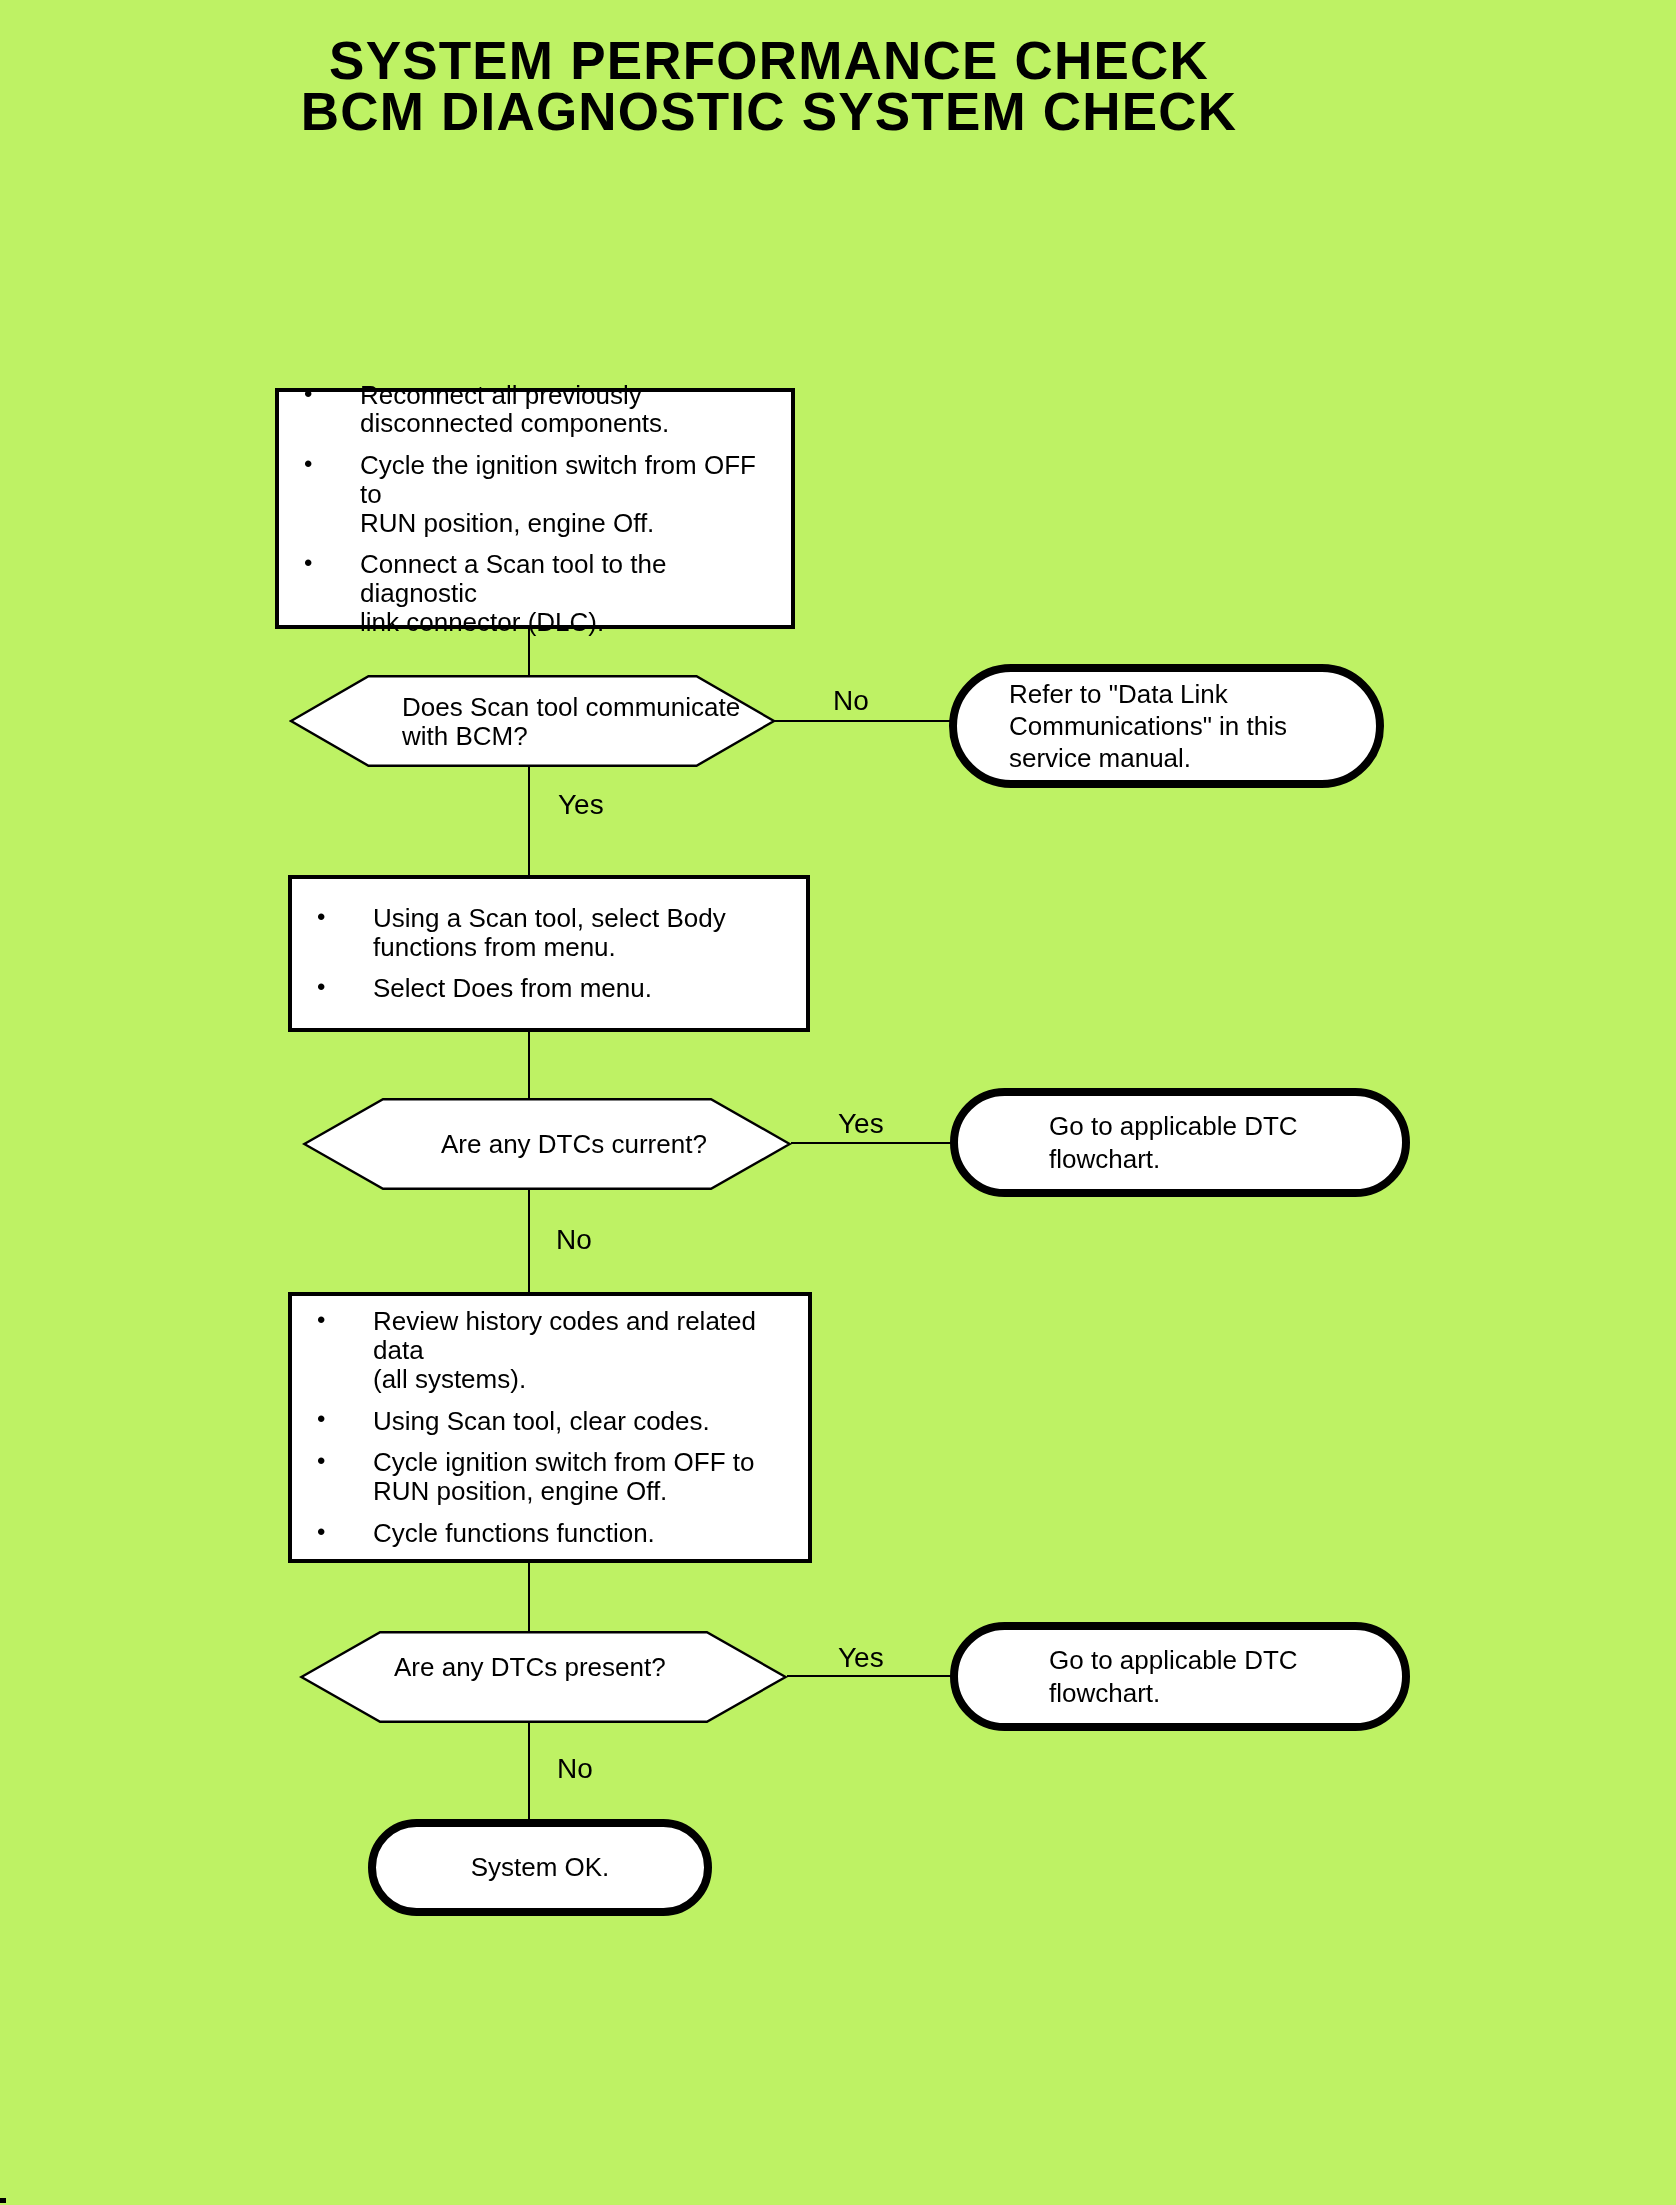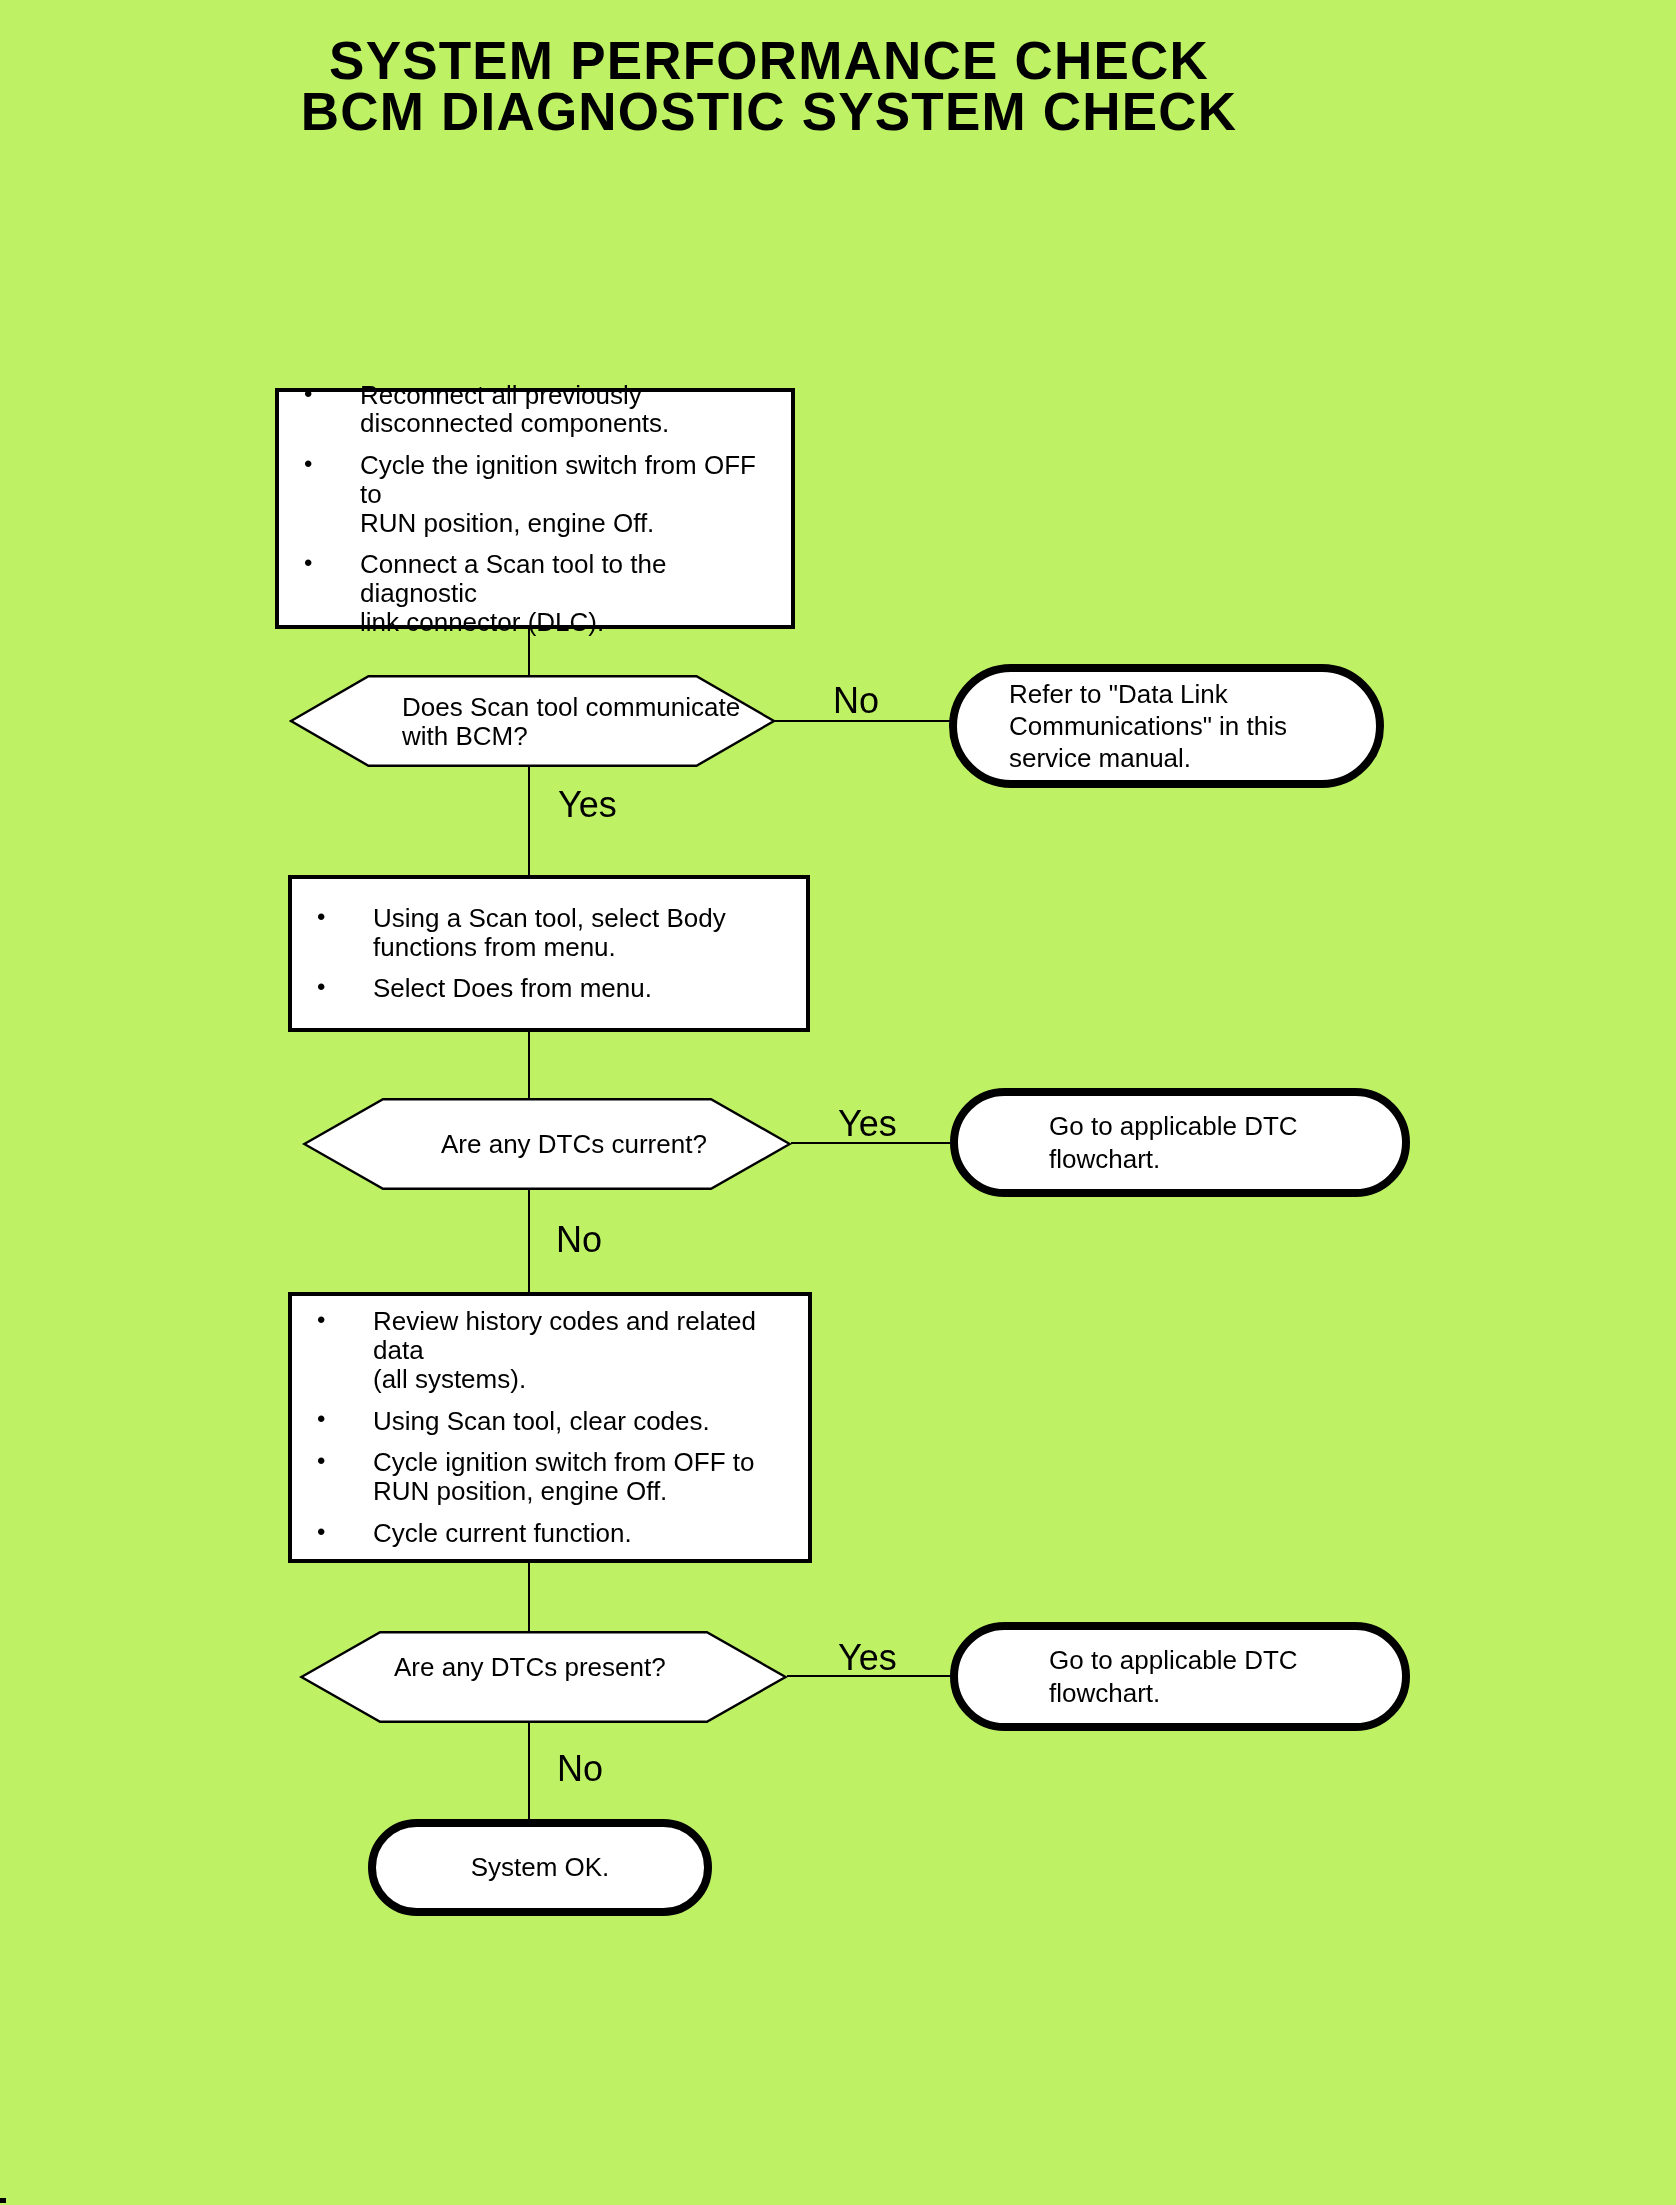--- a/index.html
+++ b/index.html
@@ -47,21 +47,21 @@
     position:absolute;
     box-sizing:border-box;
     border:8px solid #000;
     background:#fff;
     display:flex; flex-direction:column; justify-content:center;
     font-size:26px;
   }
   .term-text { white-space:pre-line; }
   .edge-label {
     position:absolute;
-    font-size:36px; line-height:30px;
+    font-size:28px; line-height:30px;
   }
   .vline, .hline { position:absolute; background:#000; }
   .vline { width:2.4px; }
   .hline { height:2.4px; }
   .artifact { position:absolute; background:#000; }
 </style>
 </head>
 <body>
 
 <div class="page">
@@ -151,21 +151,21 @@
       <span class="marker">•</span>
       <span class="btext">Using Scan tool, clear codes.</span>
     </div>
     <div class="bullet-item">
       <span class="marker">•</span>
       <span class="btext">Cycle ignition switch from OFF to
 RUN position, engine Off.</span>
     </div>
     <div class="bullet-item">
       <span class="marker">•</span>
-      <span class="btext">Cycle current function.</span>
+      <span class="btext">Cycle functions function.</span>
     </div>
   </div>
 
   <div class="vline" style="left:528px; top:1561px; height:72px;"></div>
 
   <div class="hex" style="left:299px; top:1631px;">
     <svg width="489" height="92" viewBox="0 0 804 152">
       <polygon points="2,76 132,2 672,2 802,76 672,150 132,150" fill="#ffffff" stroke="#000000" stroke-width="4"></polygon>
     </svg>
   </div>

